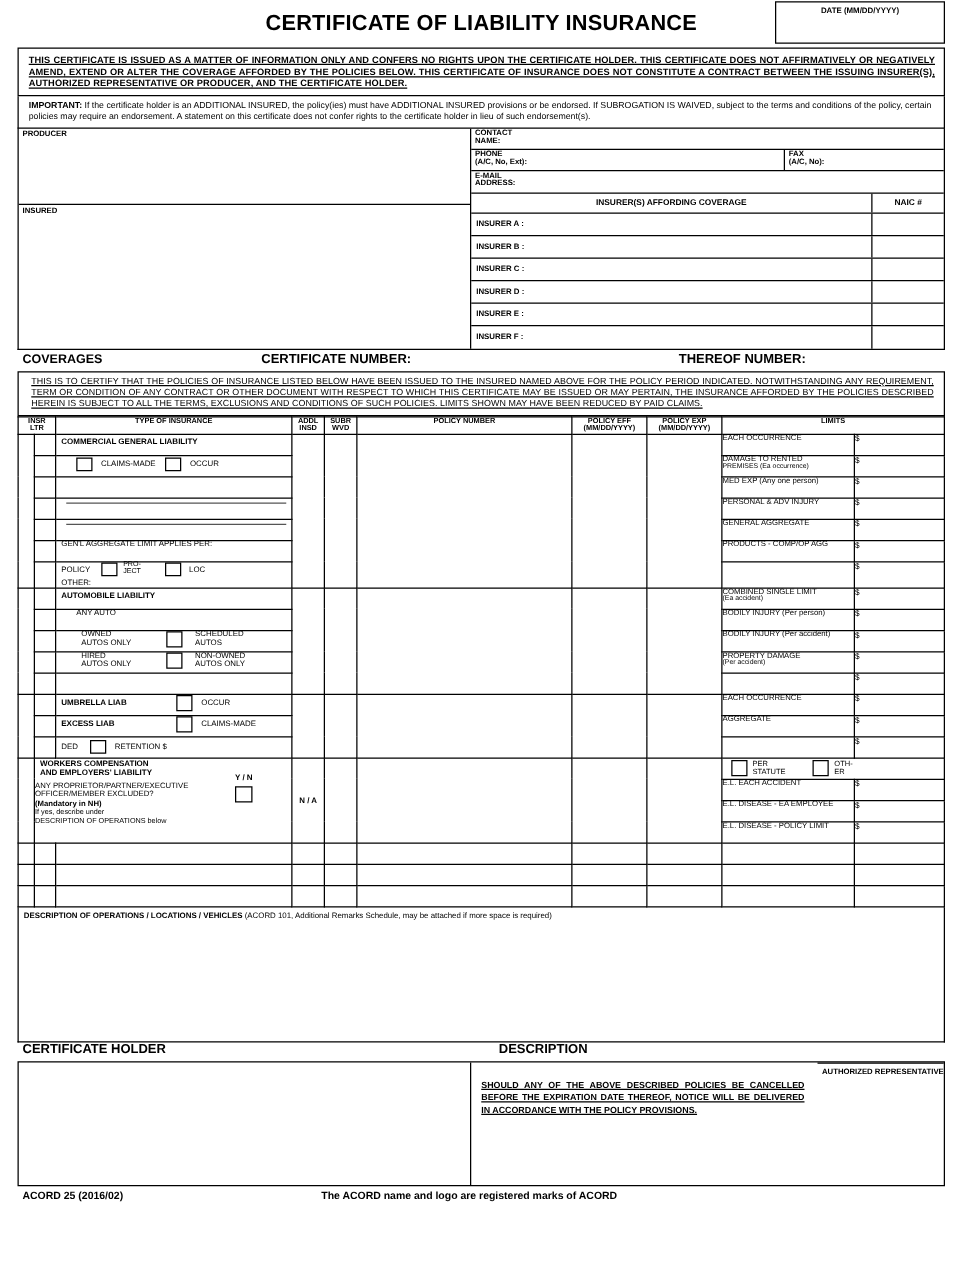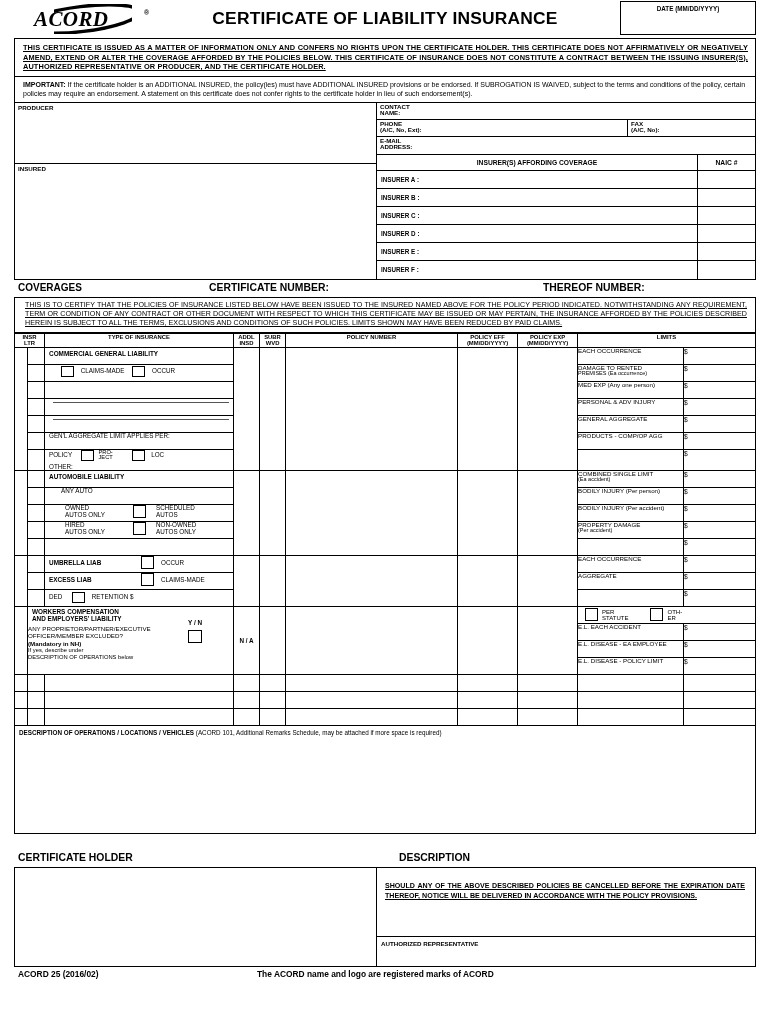--- a/index.html
+++ b/index.html
@@ -105,49 +105,40 @@
   .til{font-size:6.3px;padding:0 0 0 4px;line-height:1.1;}
 
   .hline{border-bottom:1px solid #555;height:0;margin:3px 4px 0 8px;}
 
   
   .descbox{border:1.4px solid #000;border-top:none;box-sizing:border-box;height:108px;padding:3px 0 0 4px;}
   .desc-t{font-size:6.3px;font-weight:bold;}
   .desc-t .reg{font-weight:normal;}
 
   
-  .fbar{position:relative;height:15px;margin-top:18px;}
+  .fbar{position:relative;height:15px;margin-top:0;}
   .fbar .f1{position:absolute;left:4px;top:0;font-size:10.4px;font-weight:bold;}
   .fbar .f2{position:absolute;left:385px;top:0;font-size:10.4px;font-weight:bold;}
   .fwrap{display:flex;border:1.4px solid #000;box-sizing:border-box;height:100px;}
   .ch-cell{width:362px;border-right:1.4px solid #000;box-sizing:border-box;}
-  .cn-cell{flex:1;display:flex;flex-direction:column;box-sizing:border-box;}
+  .cn-cell{flex:1;display:flex;flex-direction:row;box-sizing:border-box;}
   .cn-txt{flex:1;padding:14px 10px 0 8px;font-size:7.1px;font-weight:bold;line-height:1.4;}
   .cn-auth{height:30px;border-top:1.4px solid #000;box-sizing:border-box;padding:3px 0 0 4px;font-size:6.2px;font-weight:bold;}
 
   .copy{text-align:right;font-size:8.3px;font-weight:bold;padding:4px 4px 0 0;}
   .botrow{position:relative;height:16px;margin-top:2px;}
   .botrow .l{position:absolute;left:4px;top:0;font-size:8.4px;font-weight:bold;}
   .botrow .c{position:absolute;left:243px;top:0;font-size:8.4px;font-weight:bold;}
 </style>
 </head>
 <body>
 
 <div class="page">
 
   <div class="hdr">
-    <div class="logo">
-      <svg width="160" height="30" viewBox="0 0 160 30">
-        <ellipse cx="62" cy="15" rx="58" ry="12.5" fill="none" stroke="#000" stroke-width="3.4" transform="rotate(-7 62 15)"></ellipse>
-        <rect x="0" y="0" width="34" height="30" fill="#fff"></rect>
-        <rect x="112" y="0" width="48" height="18" fill="#fff"></rect>
-        <text x="14" y="22" font-family="Liberation Serif, serif" font-size="21" font-weight="bold" font-style="italic" letter-spacing="0.4">ACORD</text>
-        <text x="124" y="11" font-family="Liberation Sans, sans-serif" font-size="7" font-weight="bold">®</text>
-      </svg>
-    </div>
     <div class="title">CERTIFICATE OF LIABILITY INSURANCE</div>
     <div class="datebox">
       <div class="dl">DATE (MM/DD/YYYY)</div>
       <div></div>
     </div>
   </div>
 
   <div class="notice just">THIS CERTIFICATE IS ISSUED AS A MATTER OF INFORMATION ONLY AND CONFERS NO RIGHTS UPON THE CERTIFICATE HOLDER. THIS CERTIFICATE DOES NOT AFFIRMATIVELY OR NEGATIVELY AMEND, EXTEND OR ALTER THE COVERAGE AFFORDED BY THE POLICIES BELOW.  THIS CERTIFICATE OF INSURANCE DOES NOT CONSTITUTE A CONTRACT BETWEEN THE ISSUING INSURER(S), AUTHORIZED REPRESENTATIVE OR PRODUCER, AND THE CERTIFICATE HOLDER.</div>
   <div class="notice2">
     <span>IMPORTANT:</span>

